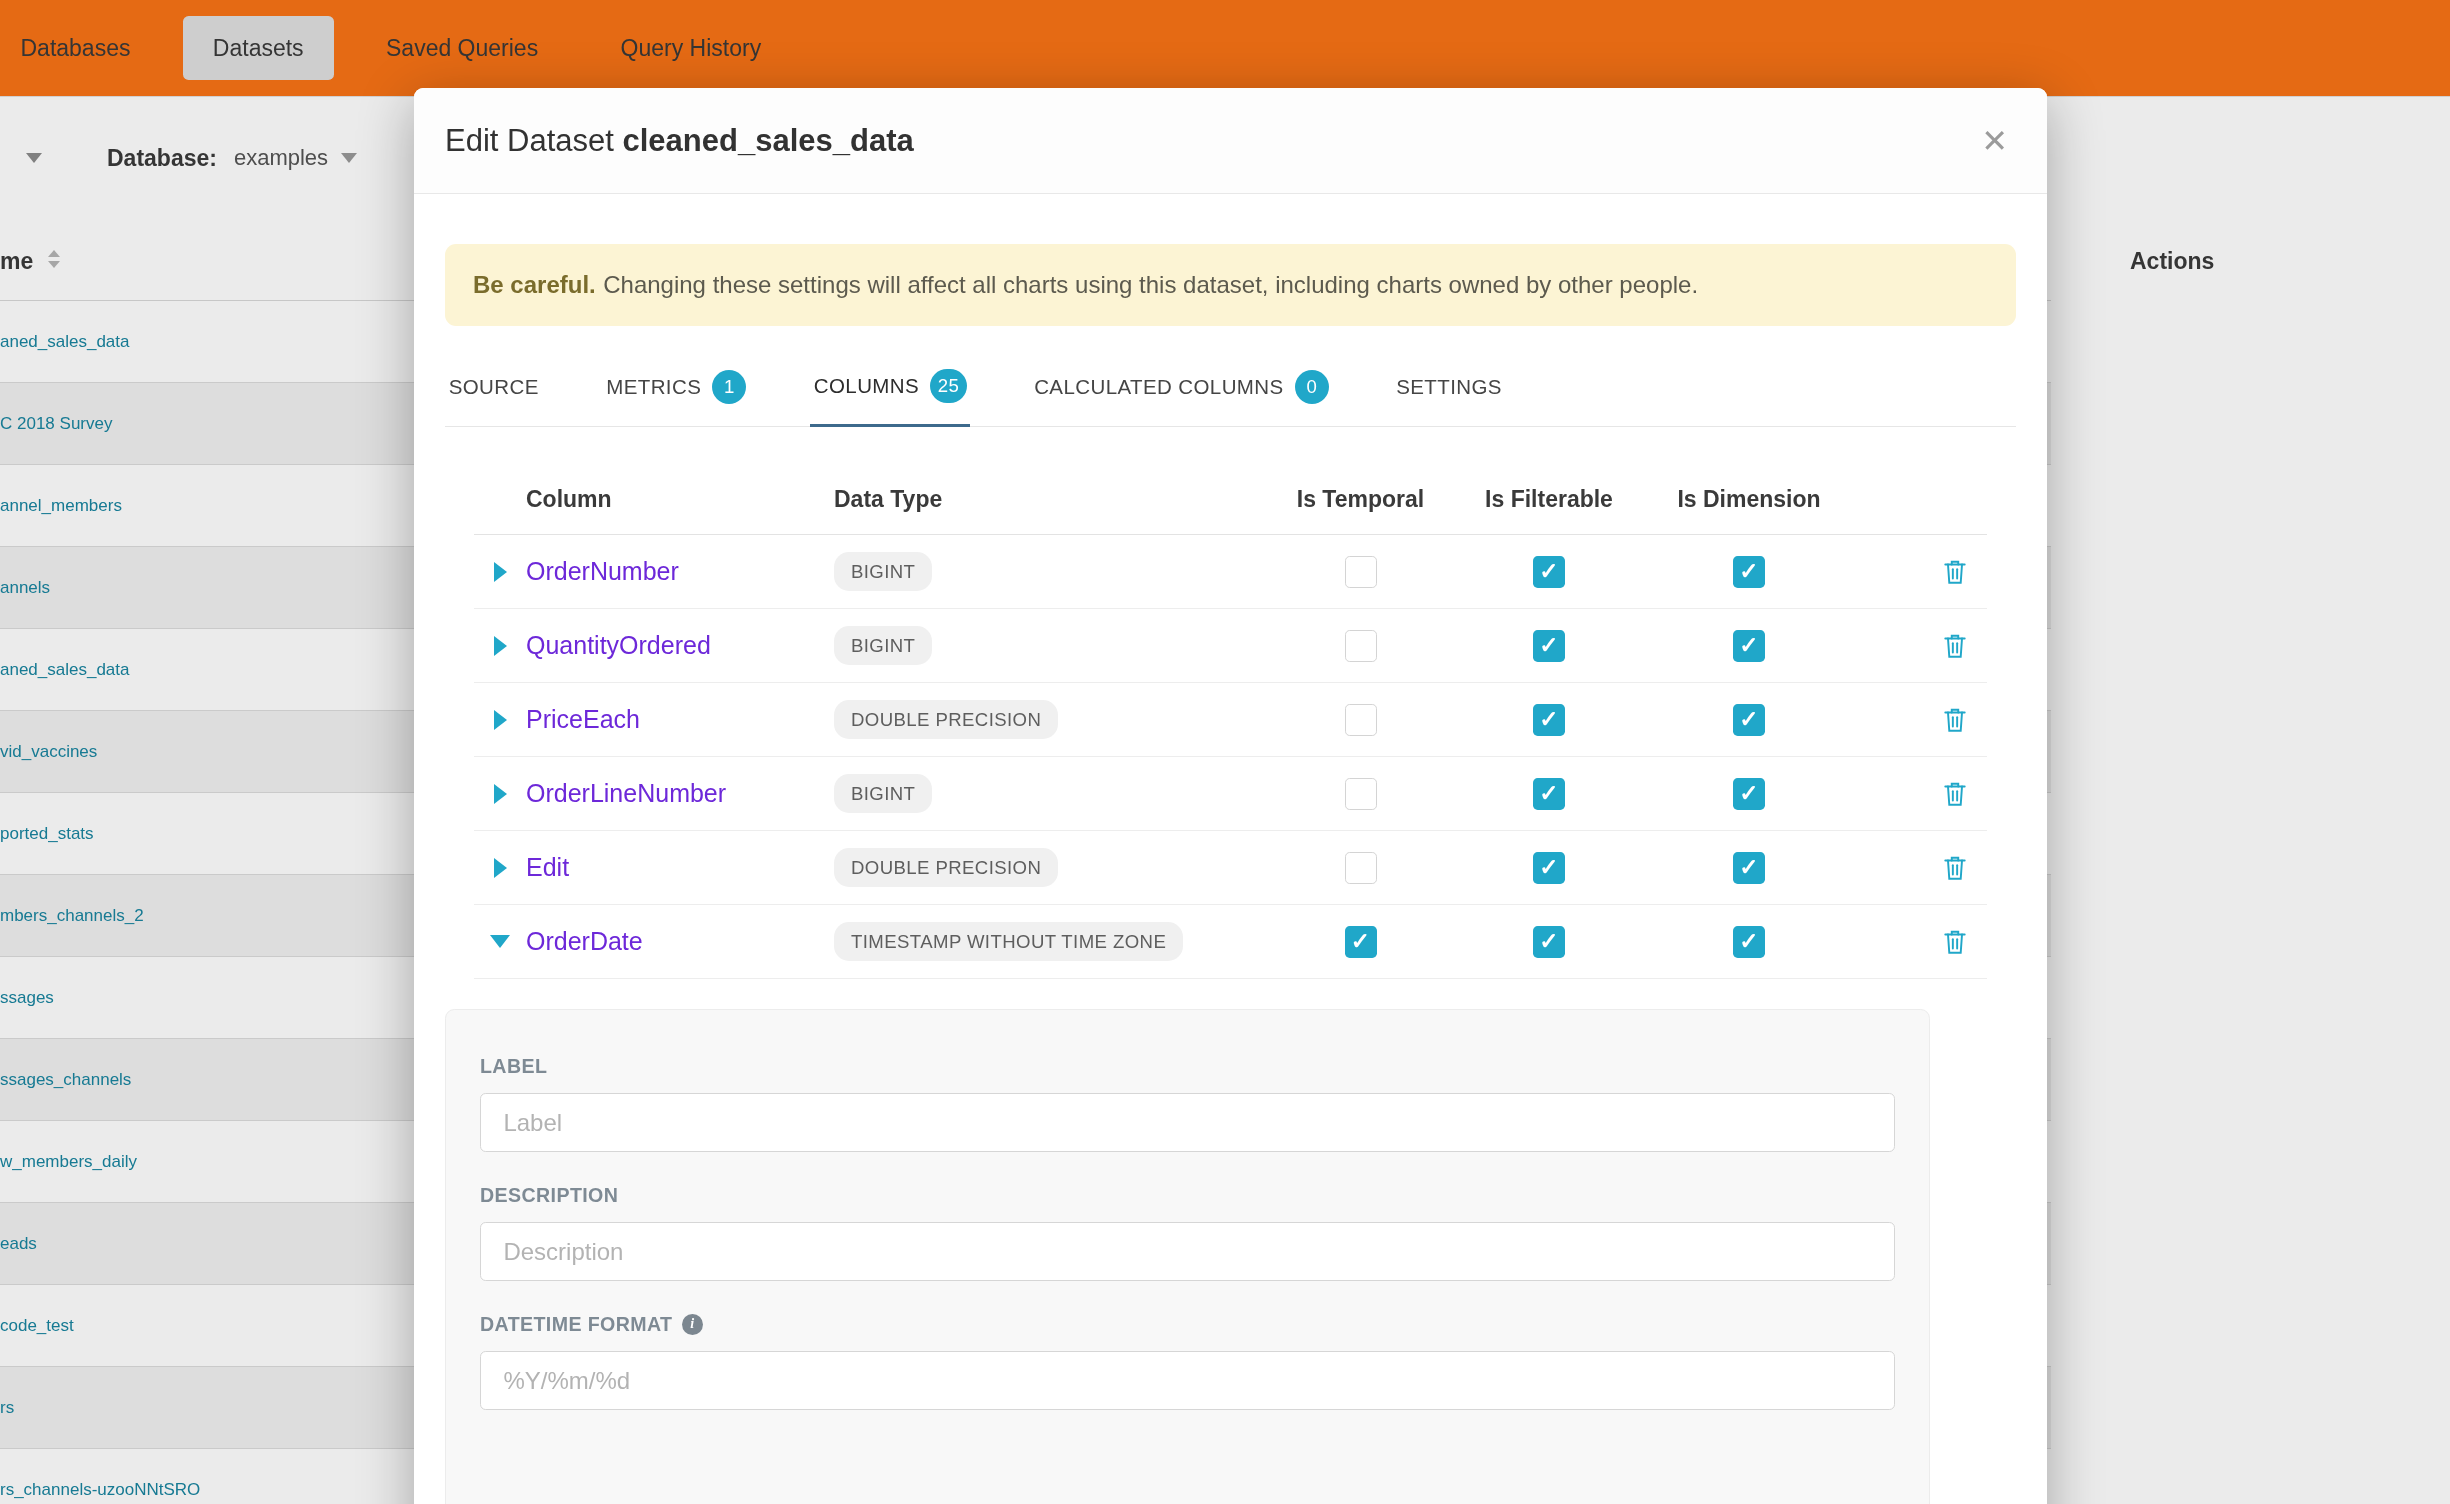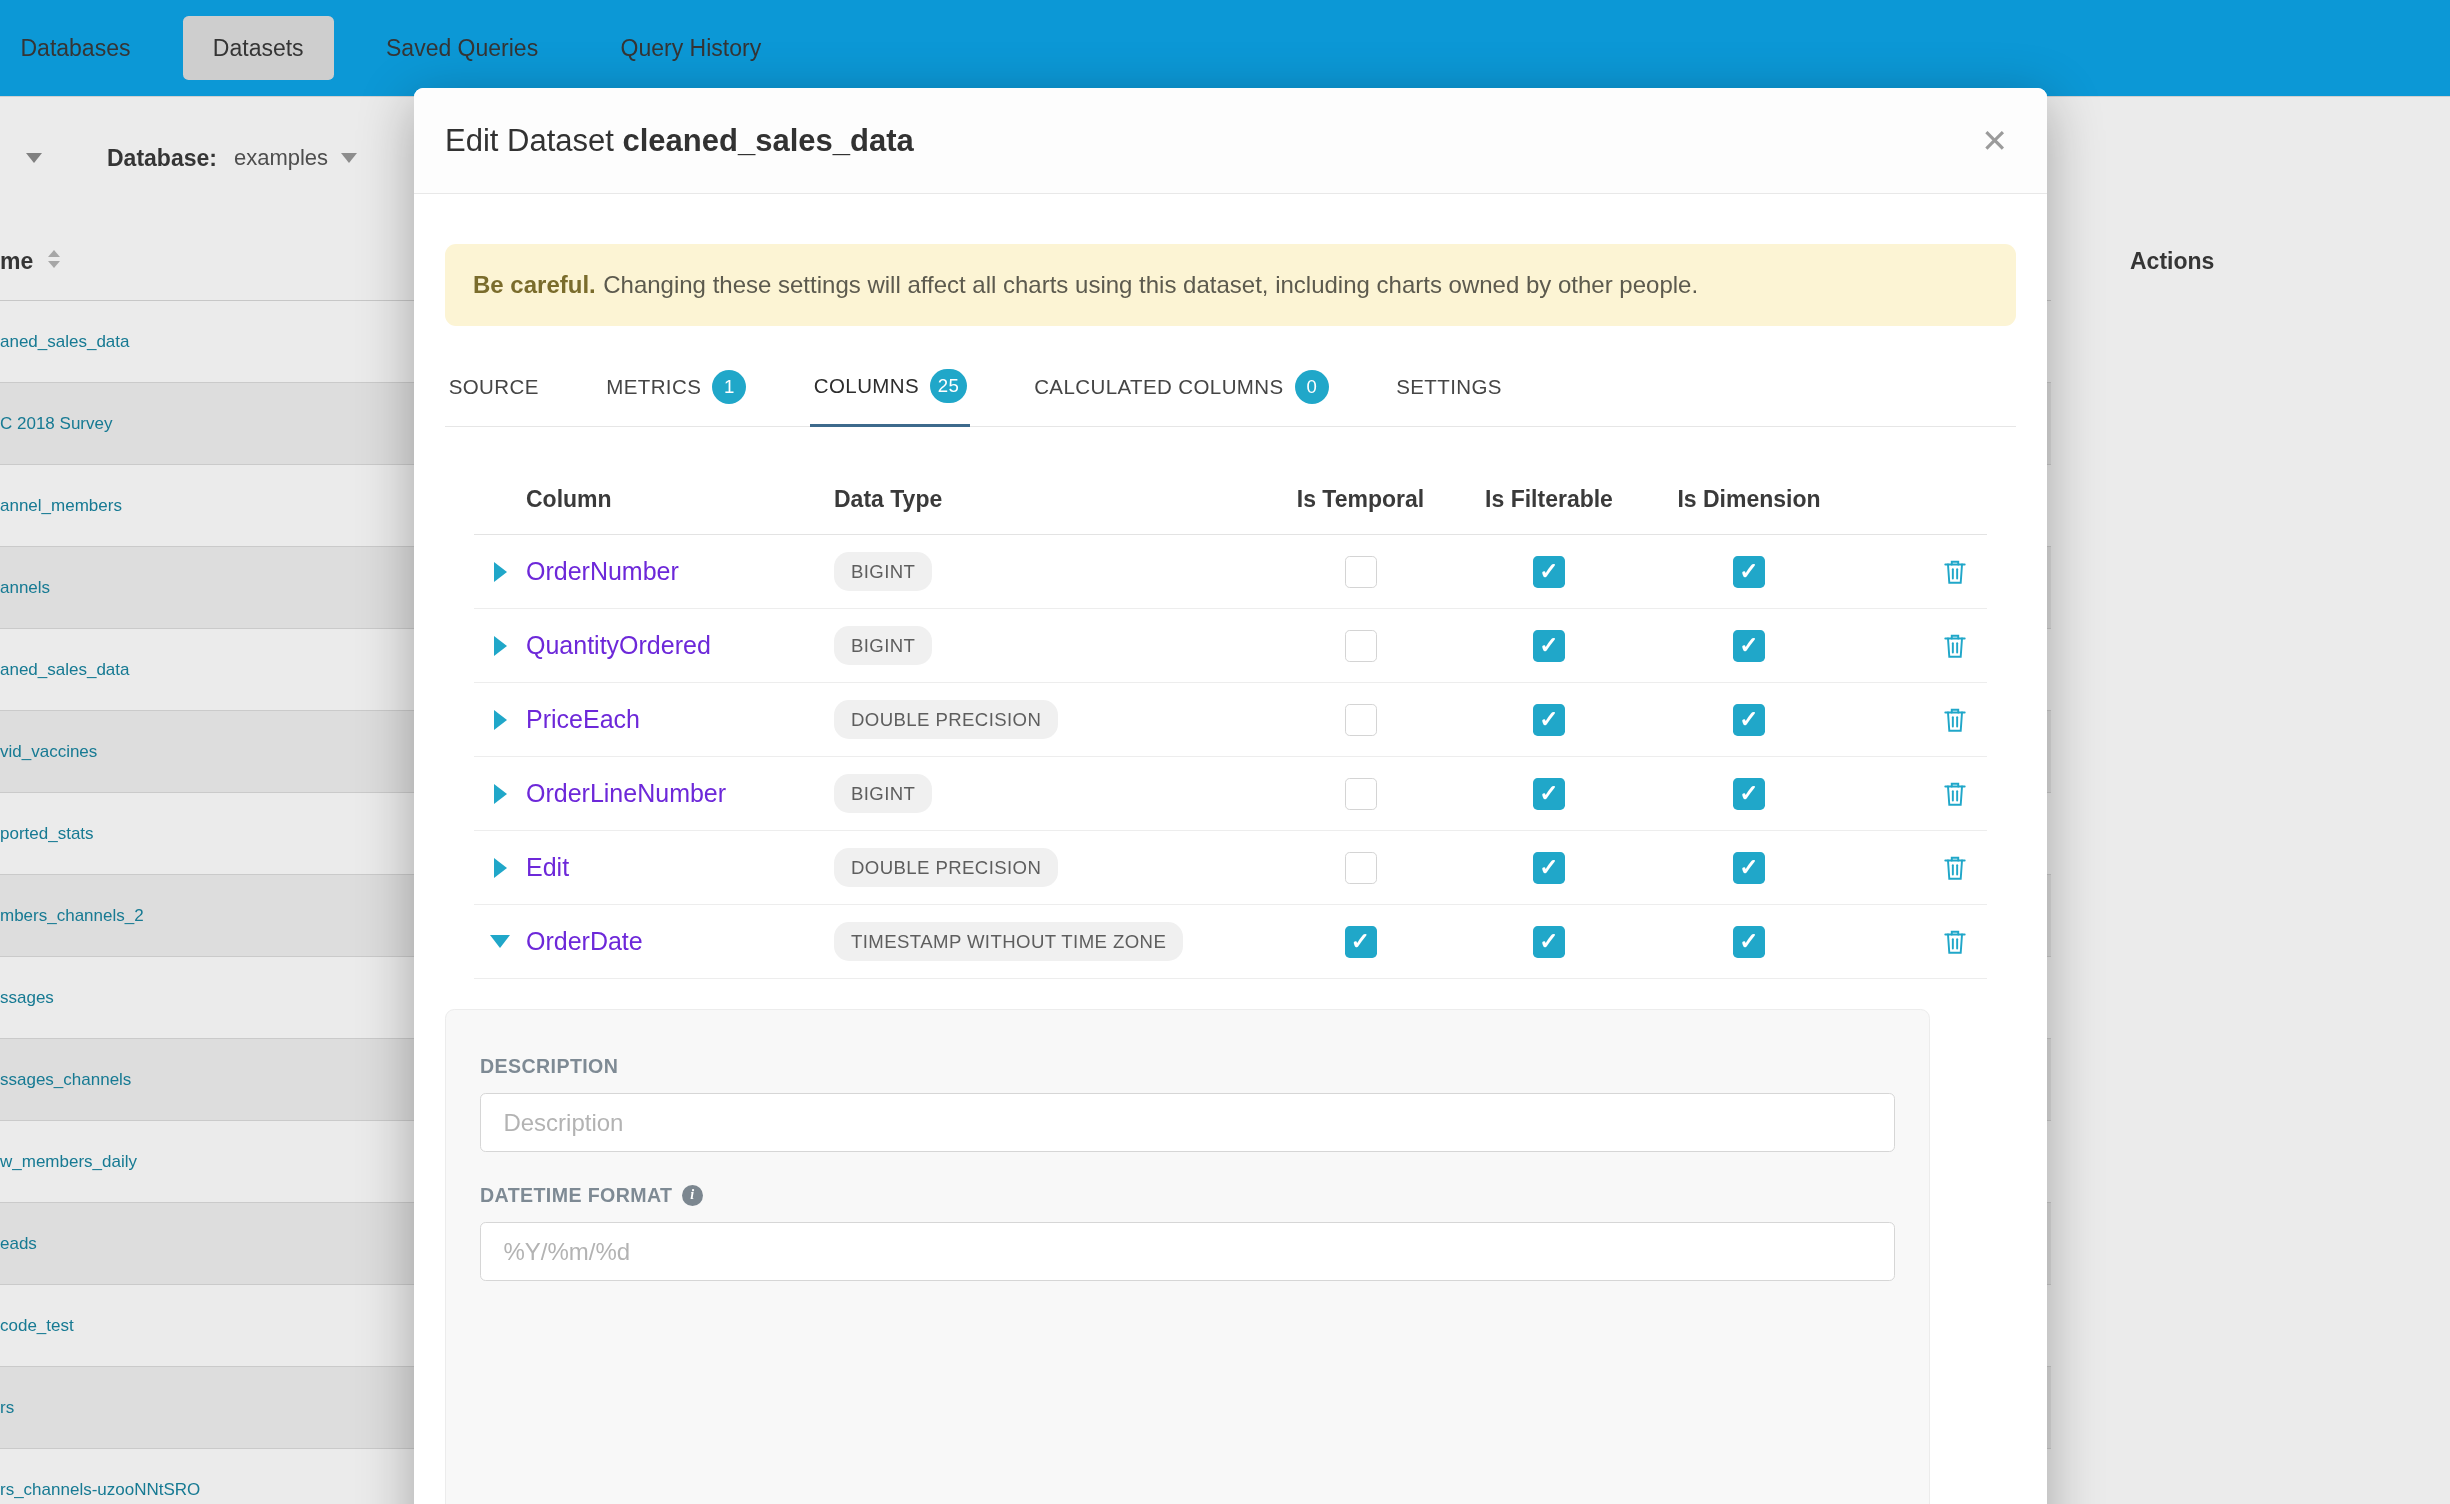--- a/index.html
+++ b/index.html
@@ -11,21 +11,21 @@
   }
   *{box-sizing:border-box;}
   html,body{margin:0;padding:0;overflow:hidden;}
   body{
     width:2450px;height:1505px;position:relative;background:#fff;
     font-family:"Liberation Sans",sans-serif;color:#333;
   }
 
   
   .topnav{
-    position:absolute;top:0;left:0;right:0;height:97px;background:#0ea5e9;
+    position:absolute;top:0;left:0;right:0;height:97px;background:#f97316;
     border-bottom:0.9px solid #e2e2e2;display:flex;align-items:center;justify-content:space-between;
   }
   .nav-tabs{display:flex;align-items:center;padding-left:20.5px;}
   .nav-tab{font-size:23px;color:#3a3a3a;padding:18.6px 30px;margin-right:22.4px;border-radius:5.6px;white-space:nowrap;}
   .nav-tab:first-child{padding-left:0;}
   .nav-tab.active{background:#e0e0e0;}
   .nav-right{display:flex;align-items:center;gap:24px;height:100%;}
   .bulk-btn{
     height:54px;padding:0 32px;background:#edf3f5;color:var(--link);
     font-size:22.4px;font-weight:600;letter-spacing:0.6px;border:none;border-radius:5.6px;
@@ -348,20 +348,24 @@
                 <path d="M10 10.5v8.5"></path>
                 <path d="M14 10.5v8.5"></path>
               </svg>
             </span>
           </div>
         </div>
     </div>
 
     <div class="panel">
       <div class="field">
+        <div class="f-label">LABEL</div>
+        <input placeholder="Label" style="">
+      </div>
+      <div class="field">
         <div class="f-label">DESCRIPTION</div>
         <input placeholder="Description" style="">
       </div>
       <div class="field">
         <div class="f-label">
           <span>DATETIME FORMAT</span>
           <span class="info-icon">i</span>
         </div>
         <input placeholder="%Y/%m/%d" style="">
       </div>

